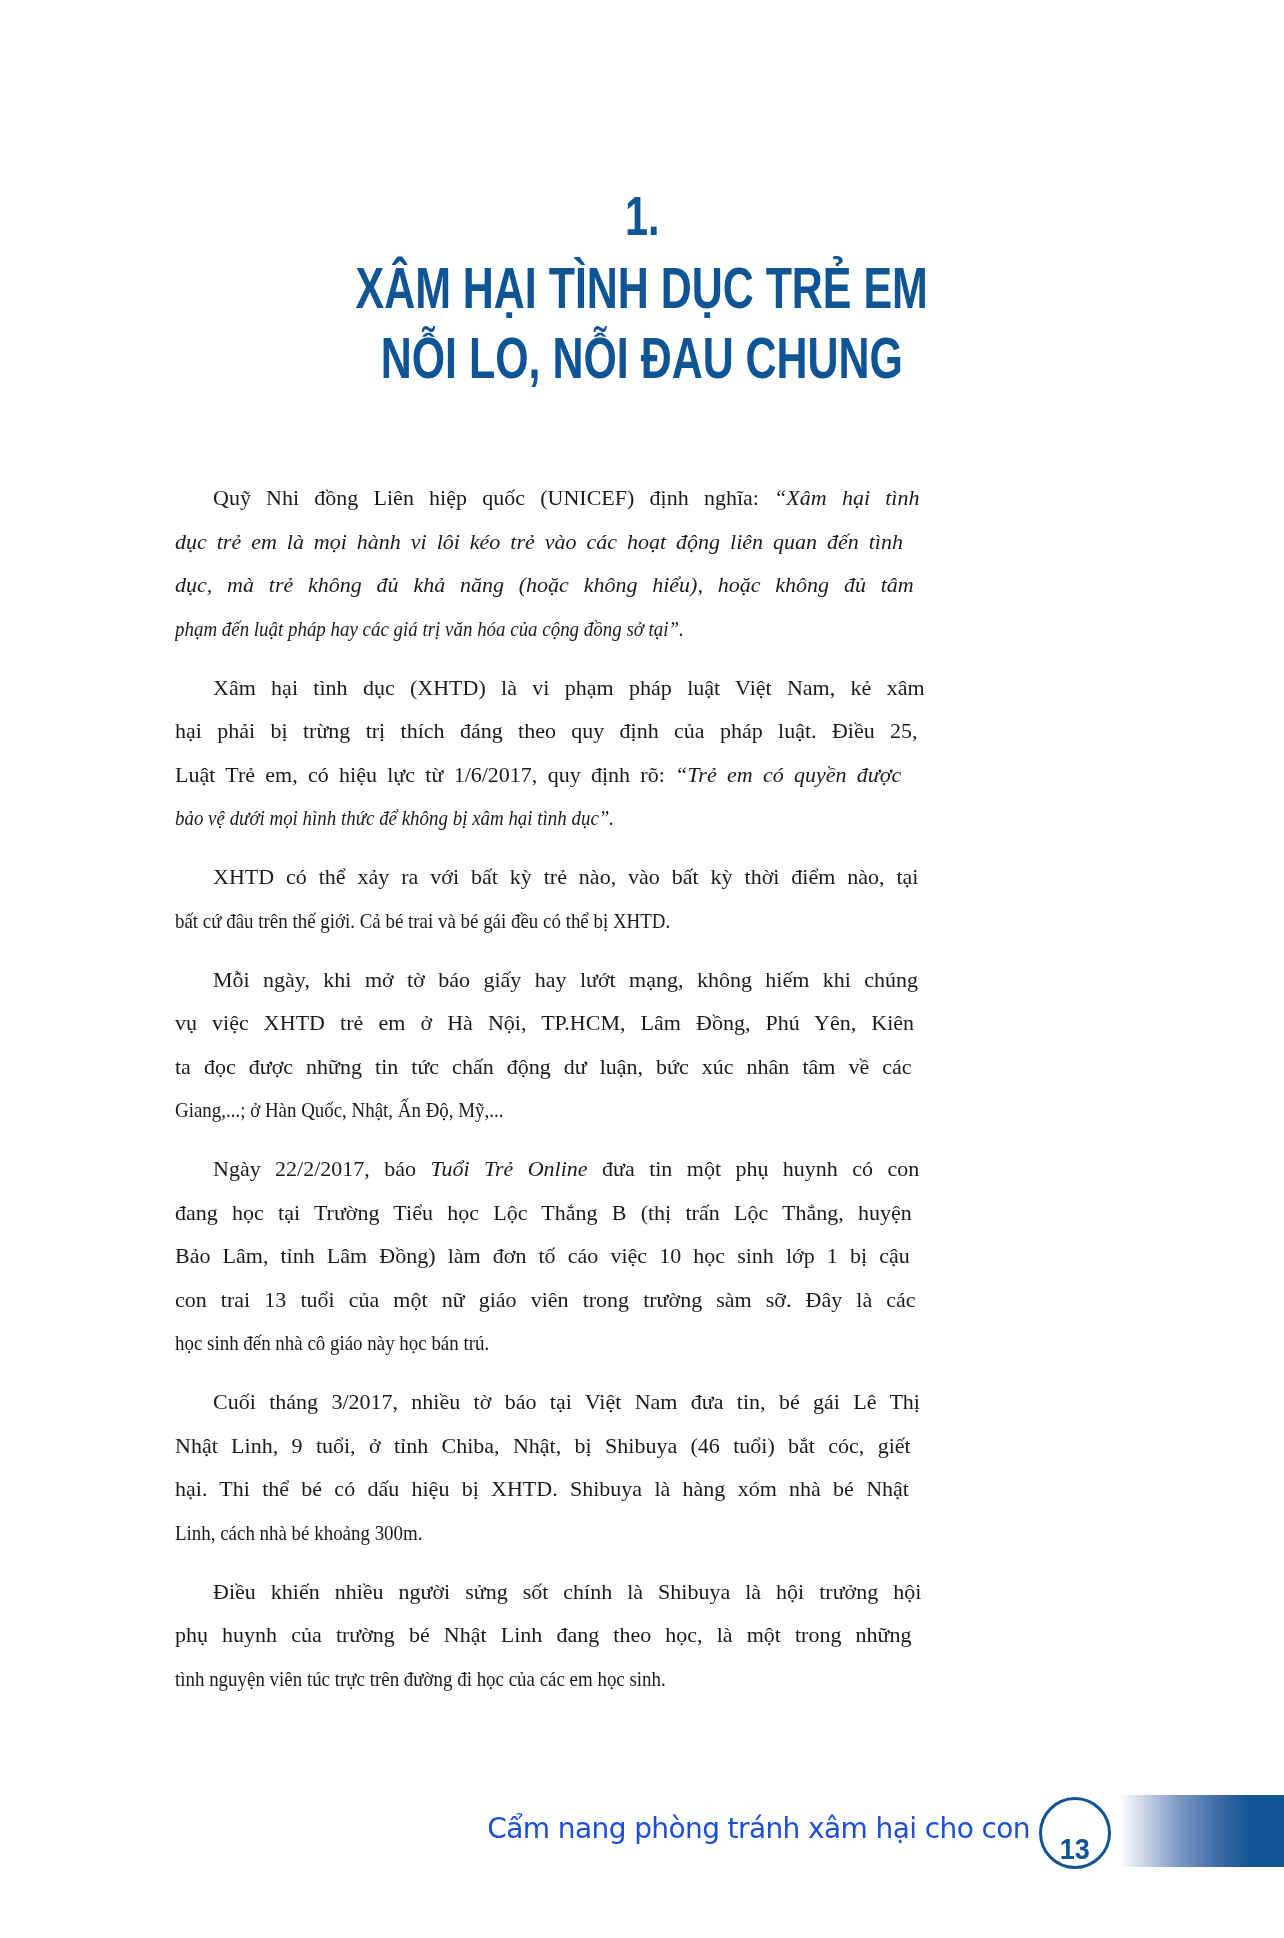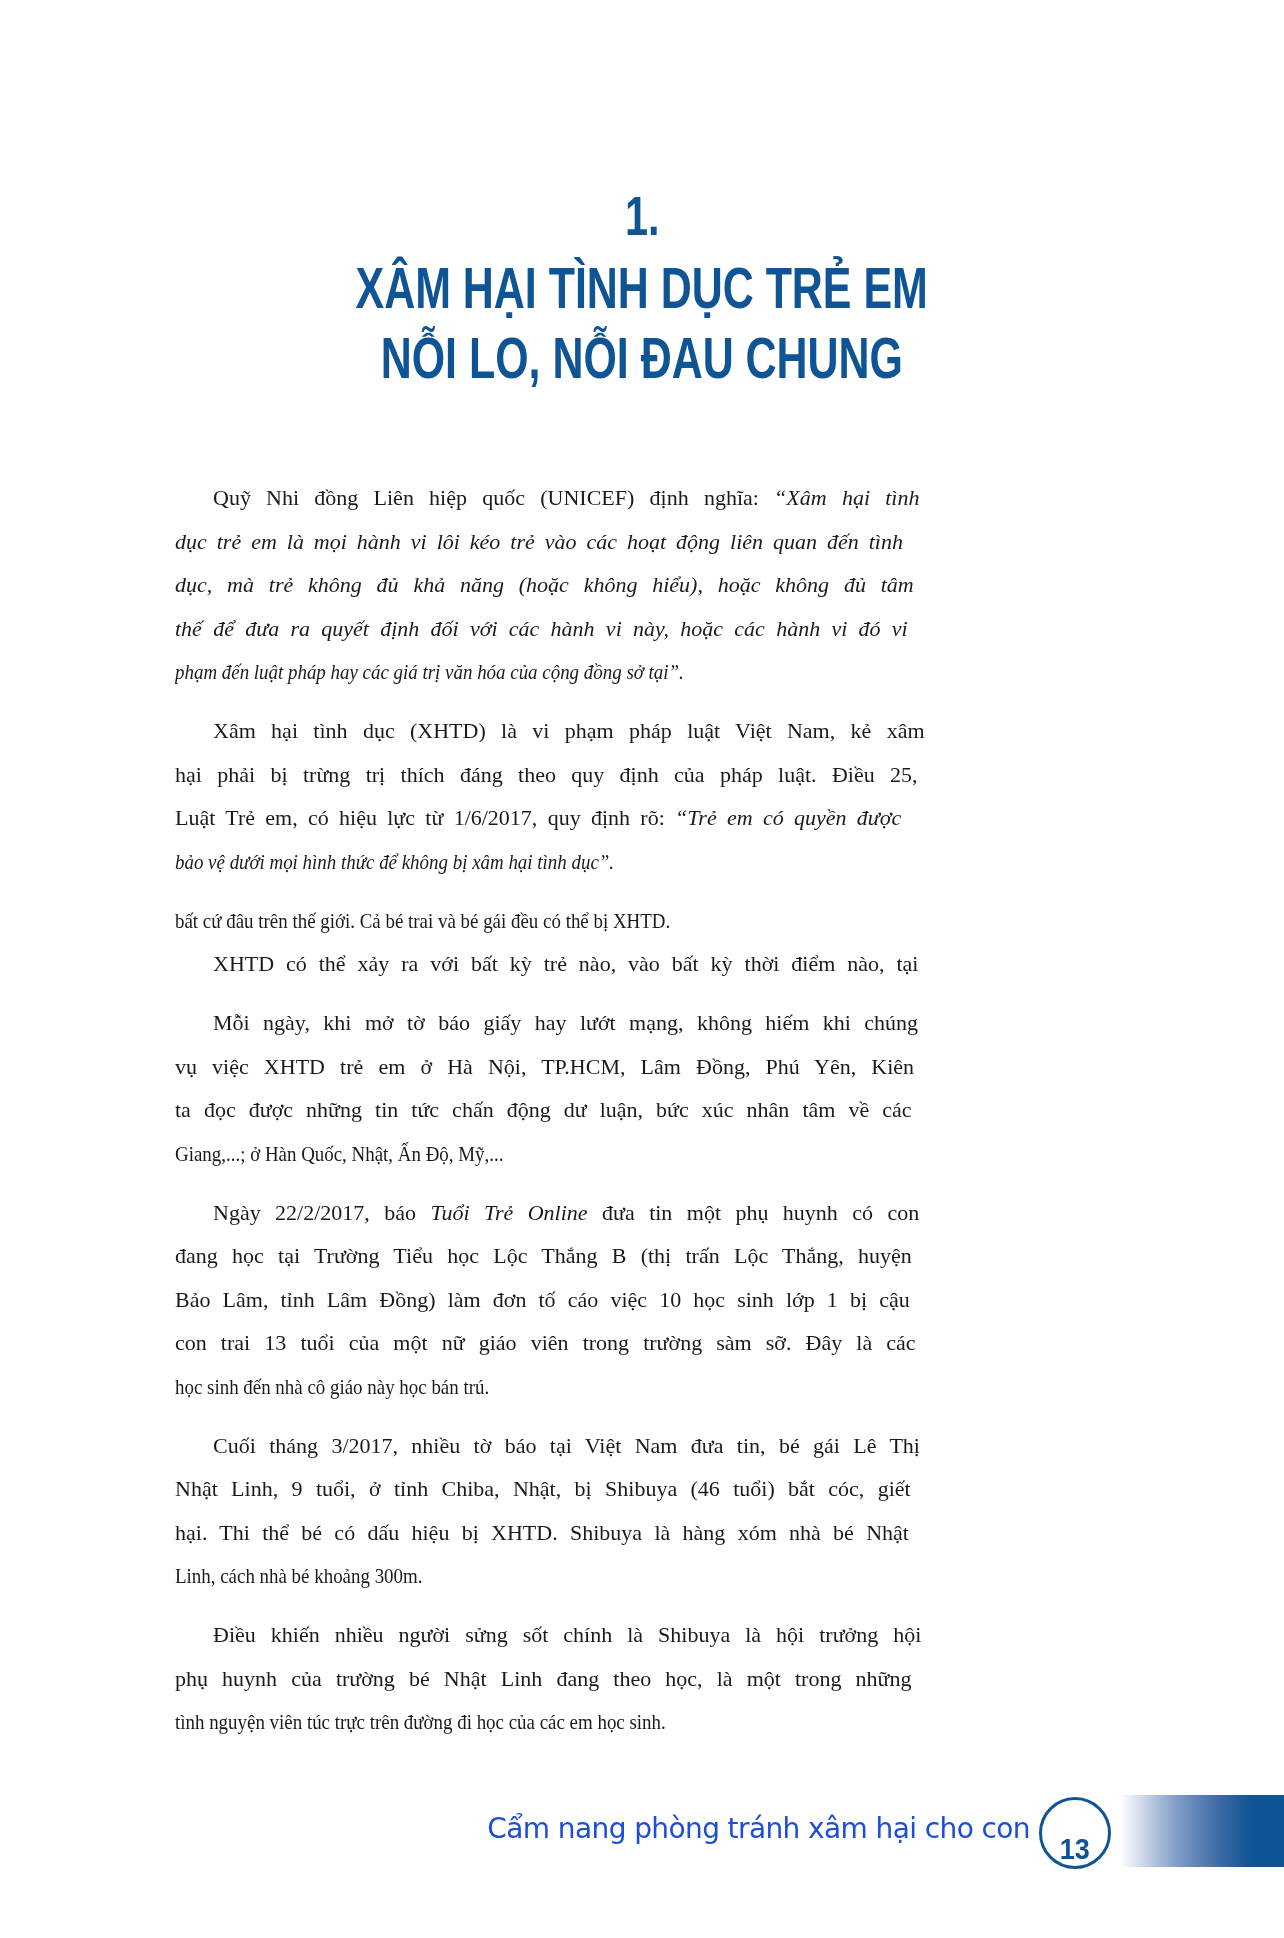--- a/index.html
+++ b/index.html
@@ -52,32 +52,31 @@
 <div class="page">
   <div class="chapter-num"><span class="inner">1.</span></div>
   <div class="title-line t1"><span class="inner">XÂM HẠI TÌNH DỤC TRẺ EM</span></div>
   <div class="title-line t2"><span class="inner">NỖI LO, NỖI ĐAU CHUNG</span></div>
 
   <div class="body-text" id="body-text">
       <div class="para">
         <span class="line first"><span style="display: inline-block; white-space: nowrap; word-spacing: 9.72727px;"><span>Quỹ Nhi đồng Liên hiệp quốc (UNICEF) định nghĩa: </span><span class="it">“Xâm hại tình</span></span></span>
         <span class="line"><span style="display: inline-block; white-space: nowrap; word-spacing: 4.47059px;"><span class="it">dục trẻ em là mọi hành vi lôi kéo trẻ vào các hoạt động liên quan đến tình</span></span></span>
         <span class="line"><span style="display: inline-block; white-space: nowrap; word-spacing: 9.30769px;"><span class="it">dục, mà trẻ không đủ khả năng (hoặc không hiểu), hoặc không đủ tâm</span></span></span>
-        <span class="line"><span style="display: inline-block; white-space: nowrap; word-spacing: 5.76471px;"><span class="it">thế để đưa ra quyết định đối với các hành vi này, hoặc các hành vi đó vi</span></span></span>
         <span class="line last"><span style="display: inline-block; white-space: nowrap; transform: scaleX(0.86); transform-origin: left center;"><span class="it">phạm đến luật pháp hay các giá trị văn hóa của cộng đồng sở tại”.</span></span></span>
       </div>
       <div class="para">
         <span class="line first"><span style="display: inline-block; white-space: nowrap; word-spacing: 9.84615px;"><span>Xâm hại tình dục (XHTD) là vi phạm pháp luật Việt Nam, kẻ xâm</span></span></span>
         <span class="line"><span style="display: inline-block; white-space: nowrap; word-spacing: 9.85714px;"><span>hại phải bị trừng trị thích đáng theo quy định của pháp luật. Điều 25,</span></span></span>
         <span class="line"><span style="display: inline-block; white-space: nowrap; word-spacing: 4.8px;"><span>Luật Trẻ em, có hiệu lực từ 1/6/2017, quy định rõ: </span><span class="it">“Trẻ em có quyền được</span></span></span>
         <span class="line last"><span style="display: inline-block; white-space: nowrap; transform: scaleX(0.86); transform-origin: left center;"><span class="it">bảo vệ dưới mọi hình thức để không bị xâm hại tình dục”.</span></span></span>
       </div>
       <div class="para">
+        <span class="line first"><span style="display: inline-block; white-space: nowrap; word-spacing: 6.4375px;"><span>XHTD có thể xảy ra với bất kỳ trẻ nào, vào bất kỳ thời điểm nào, tại</span></span></span>
         <span class="line last"><span style="display: inline-block; white-space: nowrap; transform: scaleX(0.86); transform-origin: left center;"><span>bất cứ đâu trên thế giới. Cả bé trai và bé gái đều có thể bị XHTD.</span></span></span>
-        <span class="line first"><span style="display: inline-block; white-space: nowrap; word-spacing: 6.4375px;"><span>XHTD có thể xảy ra với bất kỳ trẻ nào, vào bất kỳ thời điểm nào, tại</span></span></span>
       </div>
       <div class="para">
         <span class="line first"><span style="display: inline-block; white-space: nowrap; word-spacing: 7.92308px;"><span>Mỗi ngày, khi mở tờ báo giấy hay lướt mạng, không hiếm khi chúng</span></span></span>
         <span class="line"><span style="display: inline-block; white-space: nowrap; word-spacing: 9.61538px;"><span>vụ việc XHTD trẻ em ở Hà Nội, TP.HCM, Lâm Đồng, Phú Yên, Kiên</span></span></span>
         <span class="line"><span style="display: inline-block; white-space: nowrap; word-spacing: 7.53333px;"><span>ta đọc được những tin tức chấn động dư luận, bức xúc nhân tâm về các</span></span></span>
         <span class="line last"><span style="display: inline-block; white-space: nowrap; transform: scaleX(0.86); transform-origin: left center;"><span>Giang,...; ở Hàn Quốc, Nhật, Ấn Độ, Mỹ,...</span></span></span>
       </div>
       <div class="para">
         <span class="line first"><span style="display: inline-block; white-space: nowrap; word-spacing: 8.91667px;"><span>Ngày 22/2/2017, báo </span><span class="it">Tuổi Trẻ Online</span><span> đưa tin một phụ huynh có con</span></span></span>
         <span class="line"><span style="display: inline-block; white-space: nowrap; word-spacing: 8.76923px;"><span>đang học tại Trường Tiểu học Lộc Thắng B (thị trấn Lộc Thắng, huyện</span></span></span>

